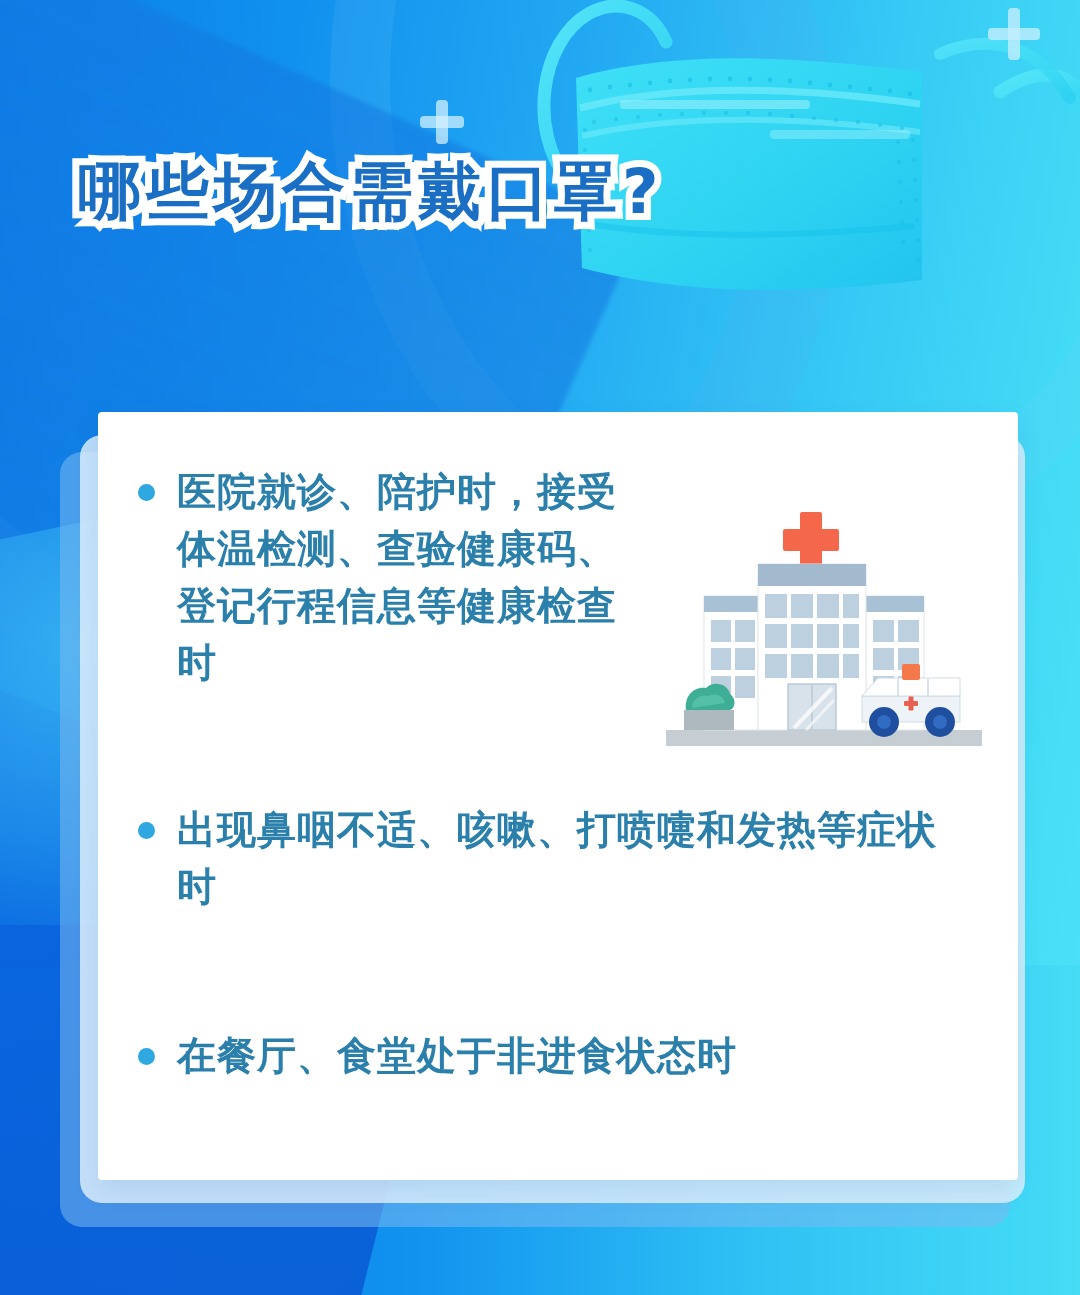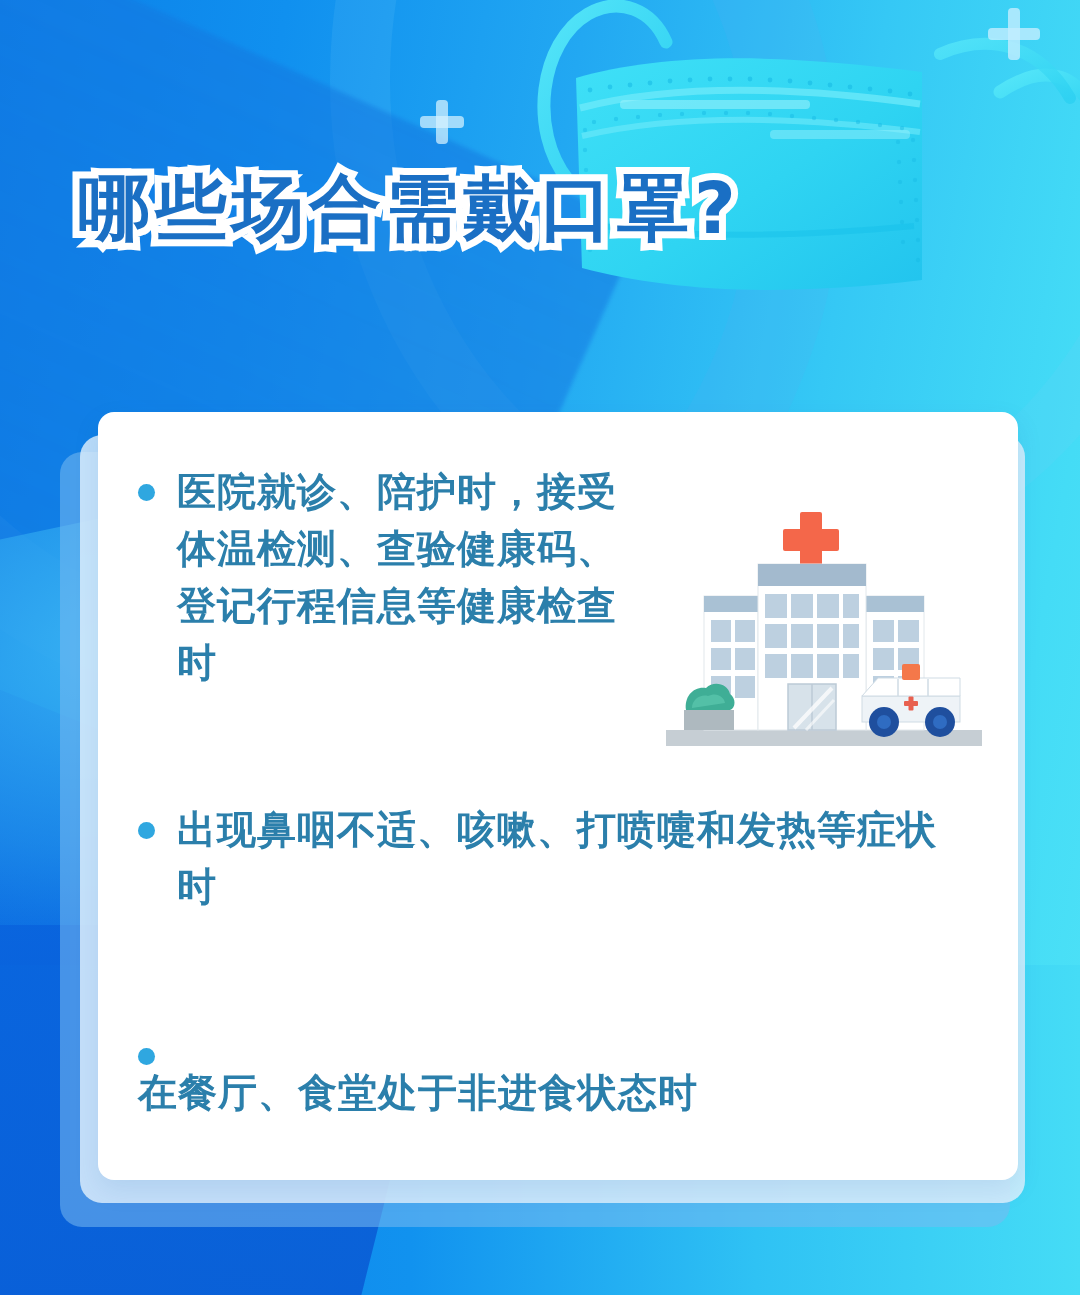--- a/index.html
+++ b/index.html
@@ -70,36 +70,36 @@
     color:#1a6fc4;
     letter-spacing:5px;
     line-height:1.02;
     -webkit-text-stroke:14px #ffffff;
     paint-order:stroke fill;
     text-shadow:
       0 0 0 #fff,
       3px 3px 0 rgba(255,255,255,.9);
   }
   .title-1{font-size:97px;}
-  .title-2{font-size:72px;margin-top:24px;}
+  .title-2{font-size:63px;margin-top:12px;}
 
   
   .card-layer-back{
     position:absolute;left:60px;top:452px;width:950px;height:775px;
     background:rgba(120,185,240,.55);
     border-radius:22px;
   }
   .card-layer-mid{
     position:absolute;left:80px;top:435px;width:945px;height:768px;
     background:rgba(225,240,253,.82);
     border-radius:22px;
   }
   .card{
     position:absolute;left:98px;top:412px;width:920px;height:768px;
-    background:#ffffff;border-radius:16px;
+    background:#ffffff;border-radius:4px;
     box-shadow:0 10px 26px rgba(10,80,160,.10);
     overflow:hidden;
   }
 
   
   .bullets{position:absolute;left:40px;top:48px;right:28px;}
   .bullet-row{display:flex;align-items:flex-start;}
   .dot{
     width:17px;height:17px;border-radius:50%;
     background:#2fa7e0;flex:0 0 17px;margin-top:20px;margin-right:22px;
@@ -110,21 +110,21 @@
     font-weight:700;
     font-size:39px;
     line-height:1.46;
     letter-spacing:1px;
   }
   .b1 .btext{width:470px;}
   .b2 .btext{width:790px;}
   .b3 .btext{width:790px;}
   .b1{margin-top:4px;}
   .b2{margin-top:110px;}
-  .b3{margin-top:112px;flex-direction:column;}
+  .b3{margin-top:112px;}
 
   
   .hospital{position:absolute;right:36px;top:92px;width:316px;height:252px;}
 </style>
 </head>
 <body>
 
 <div class="poster">
 
   <div class="bg-base"></div>

